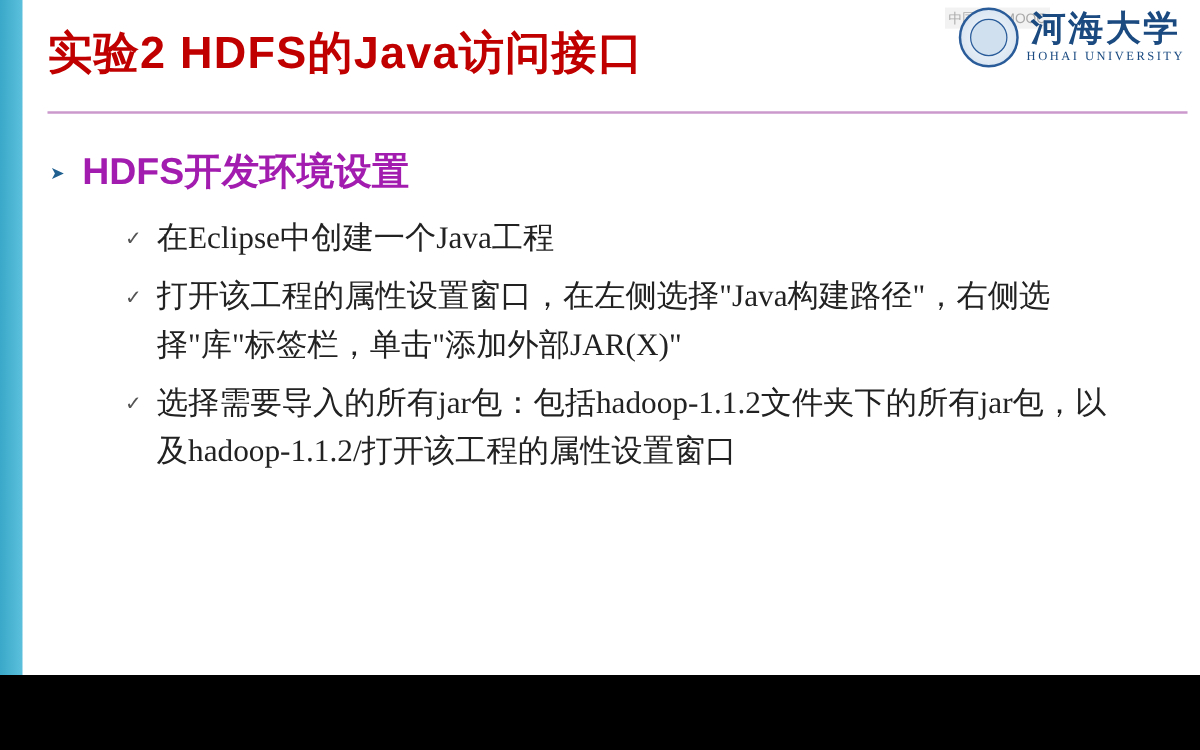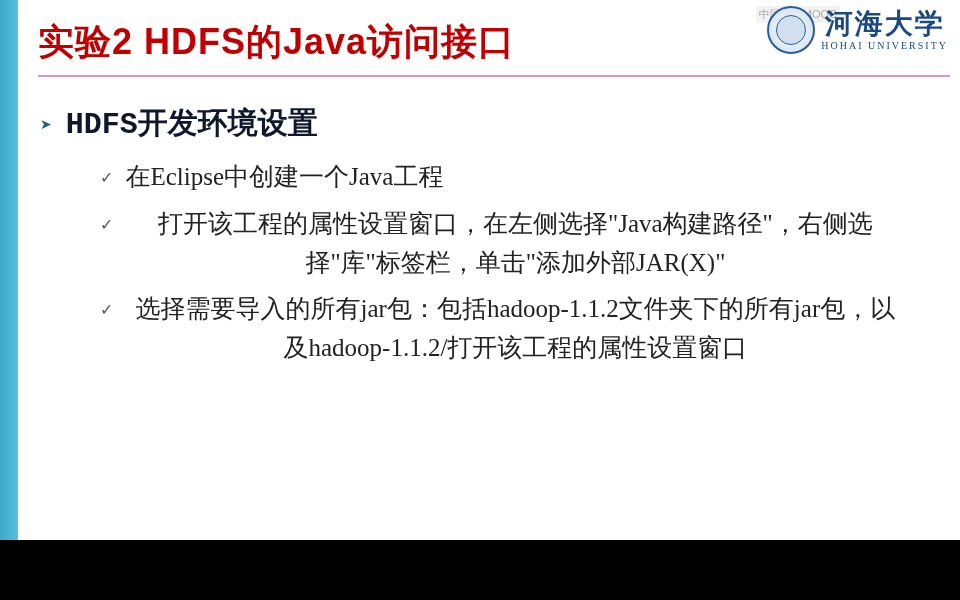--- a/index.html
+++ b/index.html
@@ -30,40 +30,39 @@
     .content {
       flex: 1;
       padding: 18px 10px 0 20px;
       position: relative;
     }
     .title {
       color: #c00000;
       font-size: 36px;
       font-weight: bold;
       border-bottom: 2px solid #cc99cc;
-      padding-bottom: 8px;
+      padding-bottom: 22px;
       margin-bottom: 26px;
       letter-spacing: 1px;
     }
     .section-row {
       display: flex;
       align-items: center;
       margin-bottom: 14px;
     }
     .arrow-bullet {
       color: #1f6091;
       font-size: 14px;
       margin-right: 14px;
       margin-left: 2px;
     }
     .section-heading {
-      color: #0f172a;
+      color: #a21caf;
       font-size: 30px;
       font-weight: bold;
-      font-family: Liberation Mono, monospace;
     }
     .body-list {
       margin-left: 62px;
       margin-top: 8px;
     }
     .body-item {
       display: flex;
       align-items: flex-start;
       margin-bottom: 8px;
       line-height: 1.55;
@@ -73,21 +72,20 @@
       font-size: 16px;
       margin-right: 12px;
       margin-top: 8px;
       flex-shrink: 0;
     }
     .body-text {
       color: #222;
       font-size: 25px;
       font-family: "SimSun", "Microsoft YaHei", serif;
       max-width: 780px;
-      text-align: center;
     }
     .logo-area {
       position: absolute;
       top: 6px;
       right: 12px;
       display: flex;
       align-items: center;
       gap: 6px;
     }
     .logo-seal {

